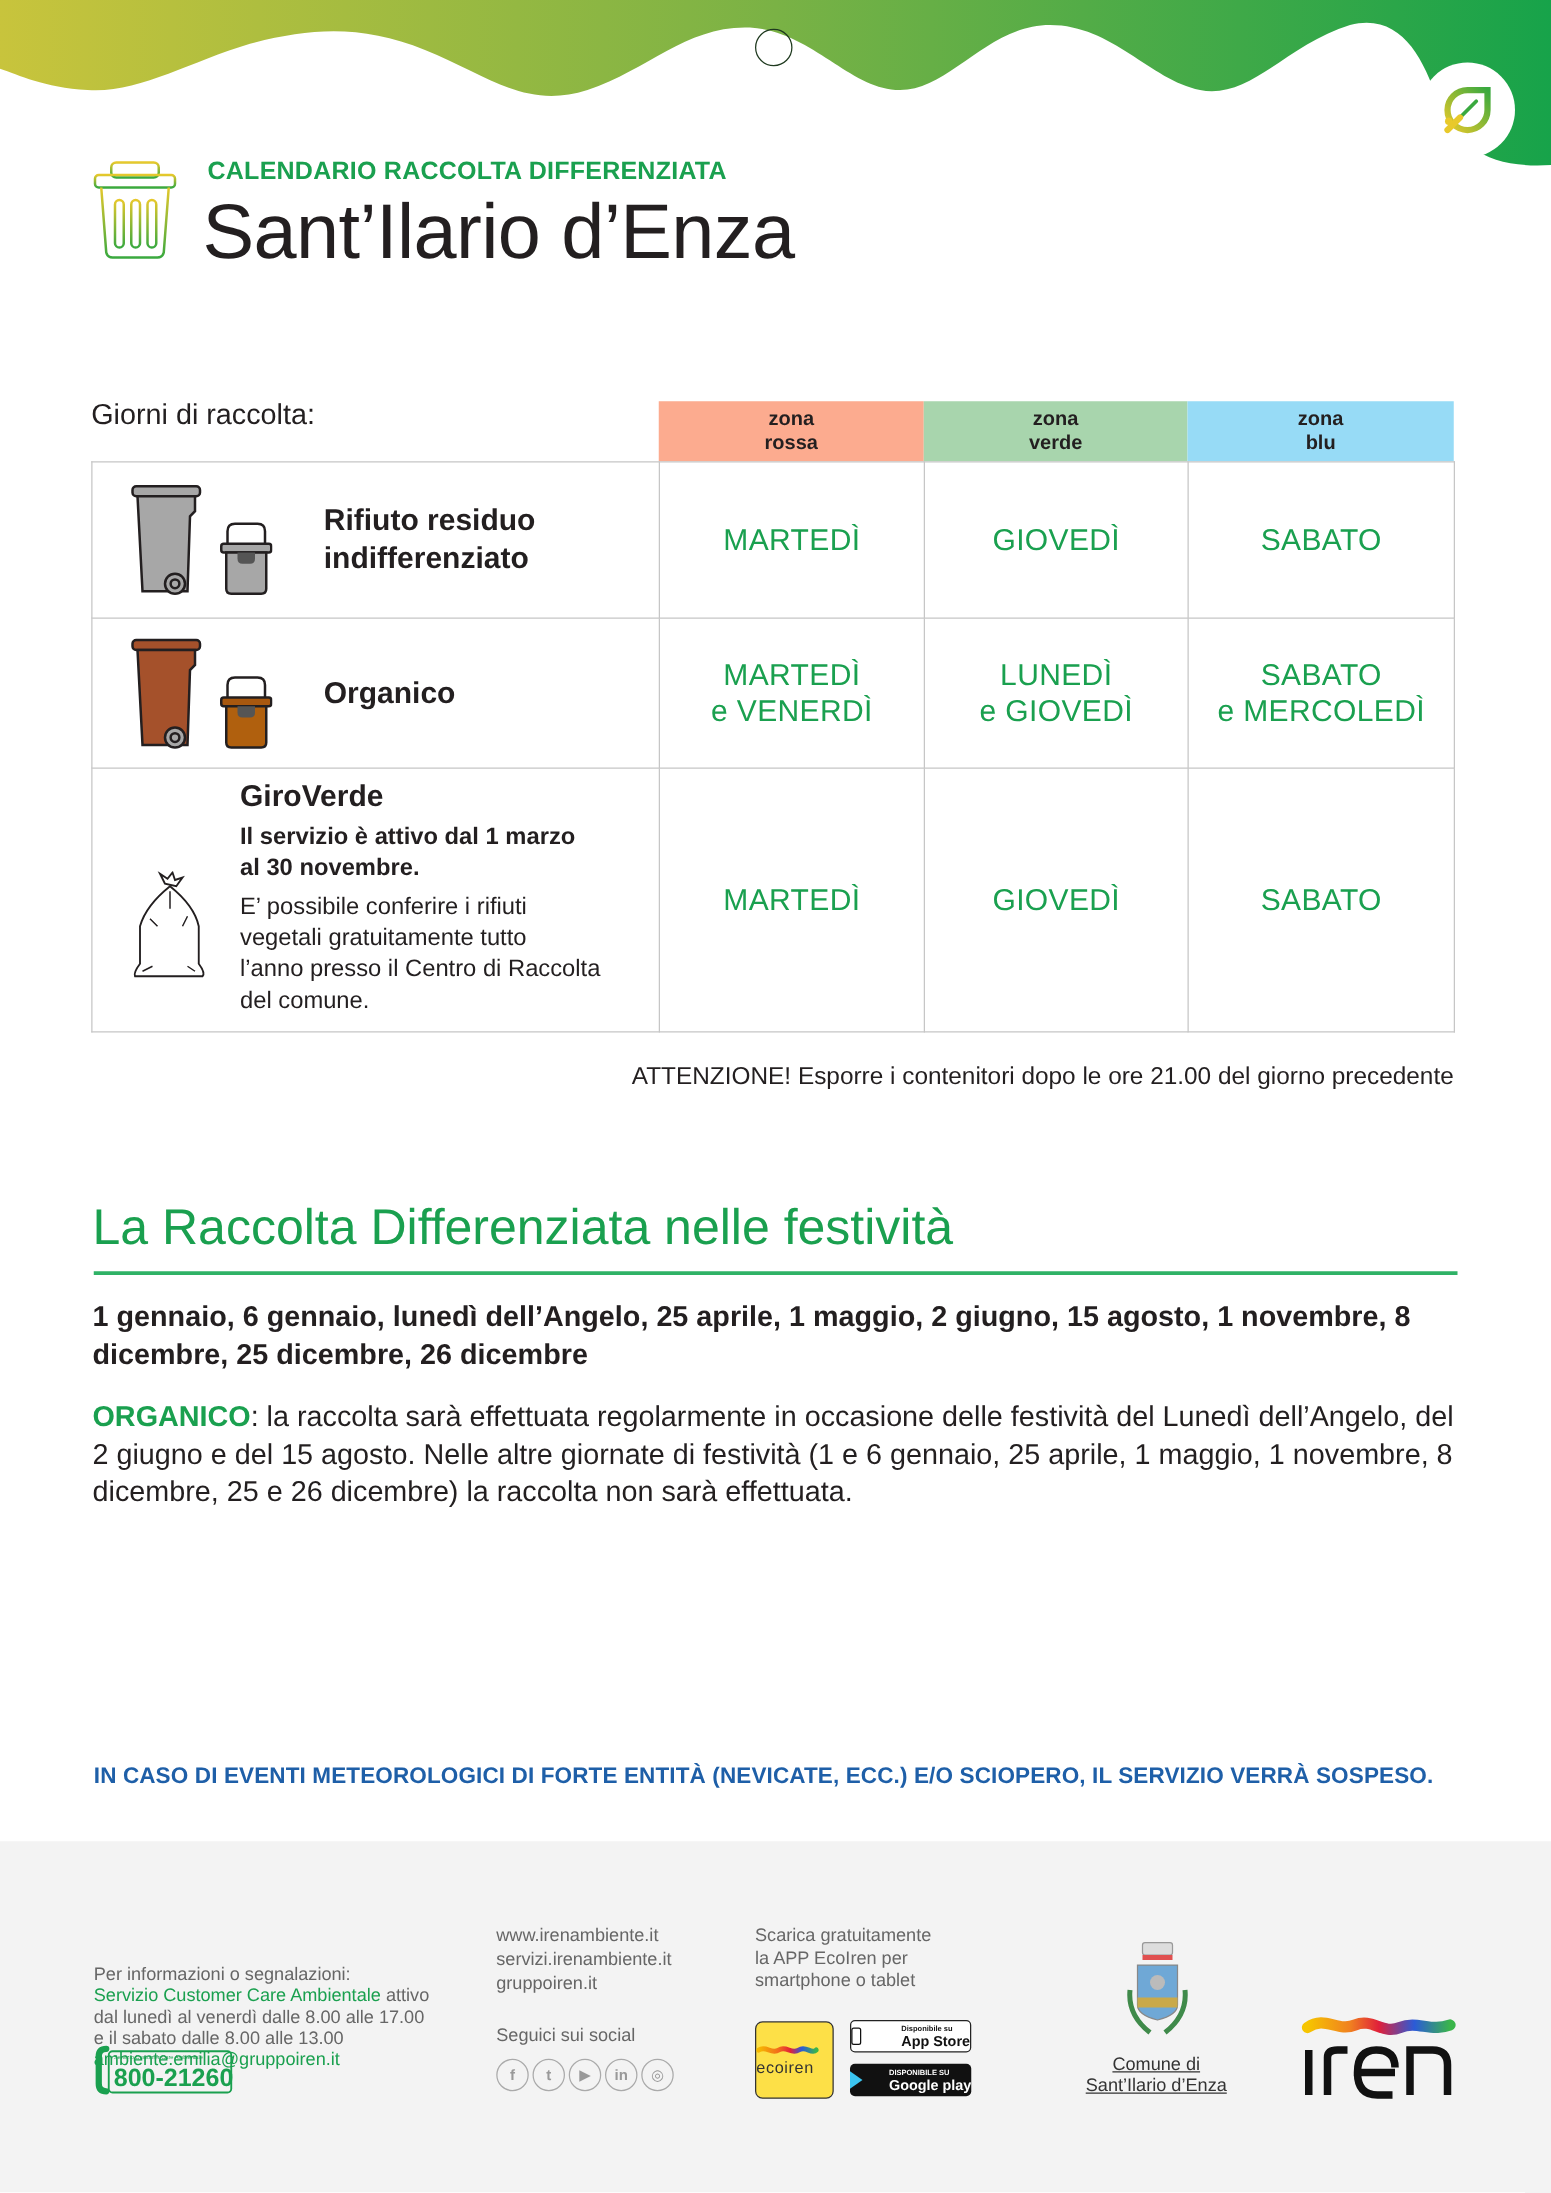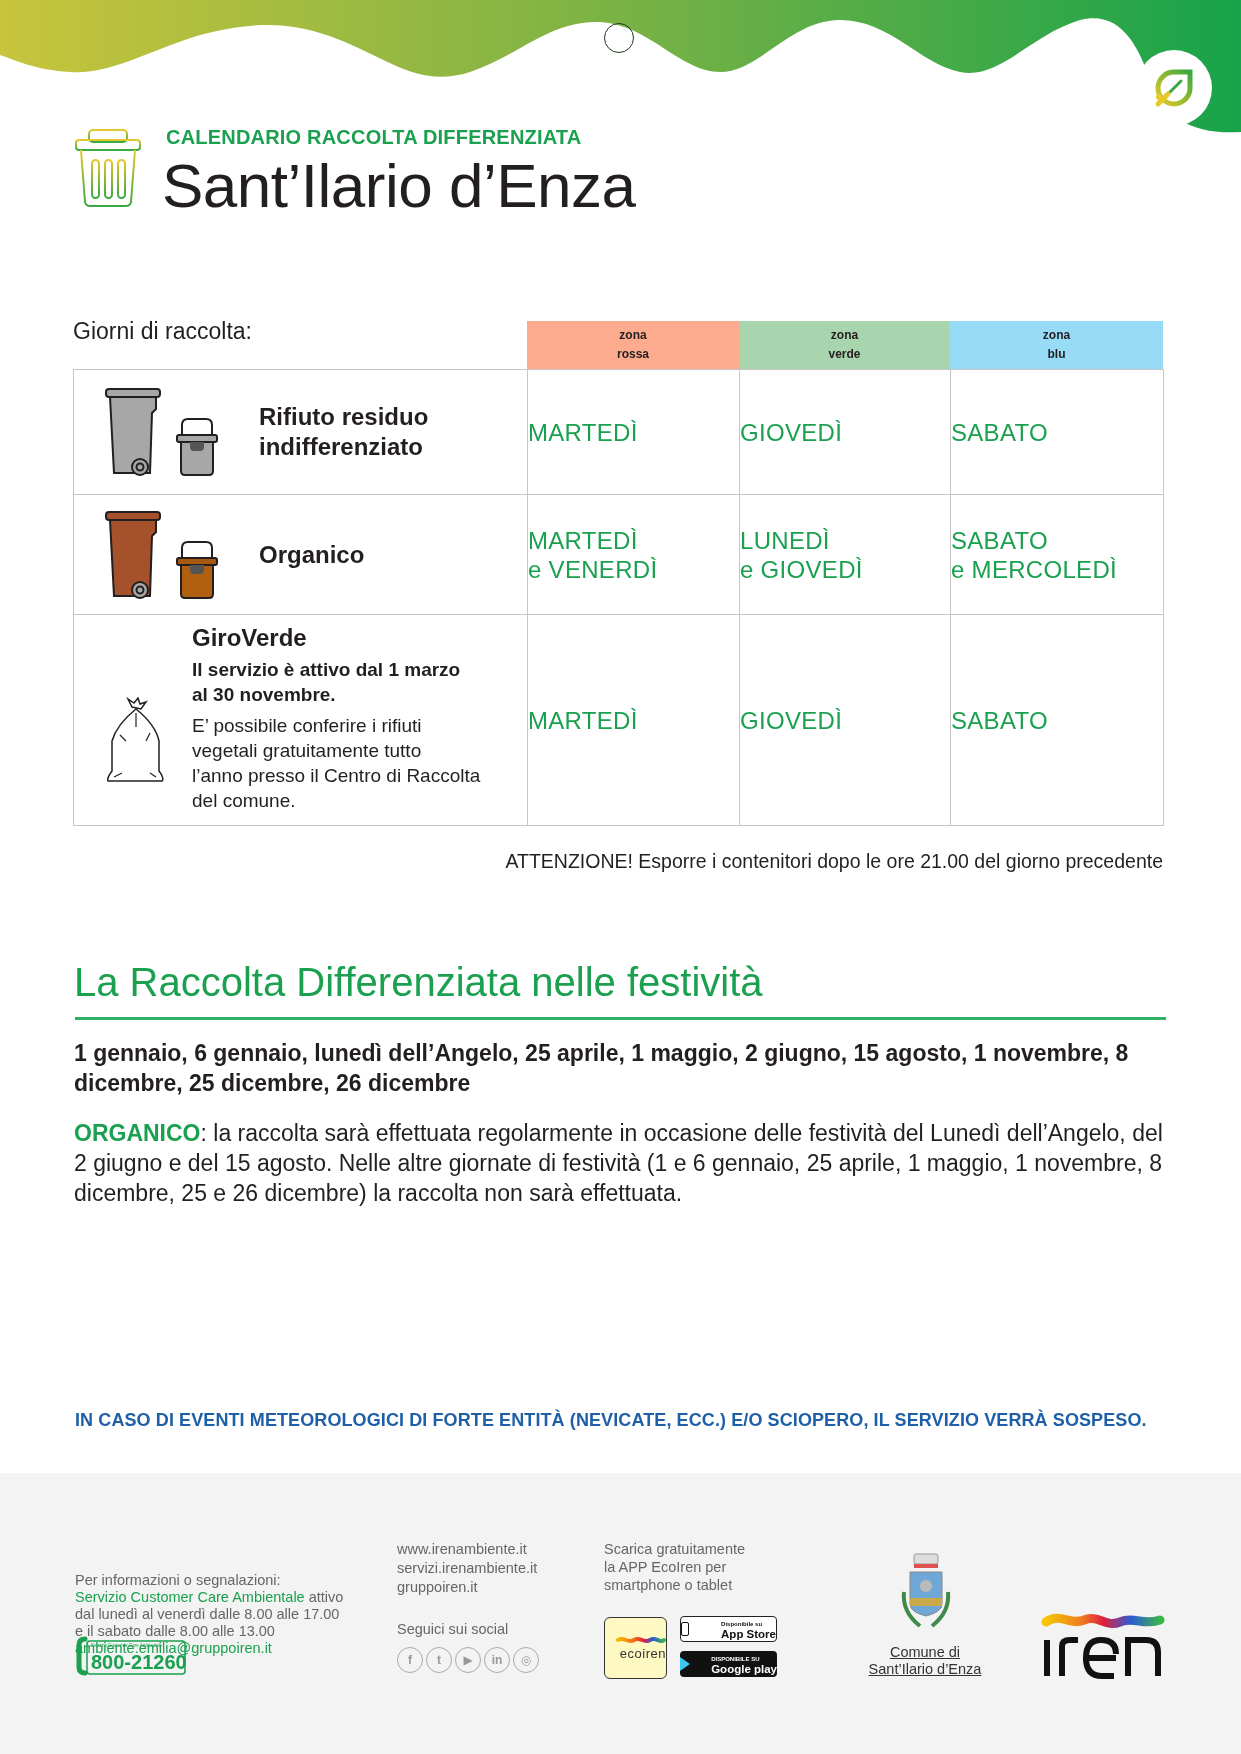--- a/index.html
+++ b/index.html
@@ -9,35 +9,35 @@
     .top-wave { position: absolute; left: 0; top: 0; width: 1241px; height: 140px; }
     .wave-dot { position: absolute; left: 604px; top: 23px; width: 30px; height: 30px; border: 1.5px solid #1f3a1f; border-radius: 50%; }
     .brand-badge { position: absolute; left: 1136px; top: 50px; width: 76px; height: 76px; border-radius: 50%; background: #fff; display: flex; align-items: center; justify-content: center; }
 
     .title-bin { position: absolute; left: 72px; top: 128px; width: 72px; height: 80px; }
     .subtitle { position: absolute; left: 166px; top: 126px; font-size: 20px; font-weight: bold; color: #1aa04f; letter-spacing: 0.2px; }
     .title { position: absolute; left: 162px; top: 150px; font-size: 62px; color: #231f20; font-weight: normal; letter-spacing: -0.5px; }
 
     .giorni-label { position: absolute; left: 73px; top: 318px; font-size: 23px; color: #231f20; }
 
-    .zone-head { position: absolute; top: 321px; height: 48px; display: flex; flex-direction: column; align-items: center; justify-content: center; font-size: 12px; font-weight: bold; line-height: 19px; color: #231f20; }
+    .zone-head { position: absolute; top: 321px; height: 48px; display: flex; flex-direction: column; align-items: center; justify-content: center; font-size: 16px; font-weight: bold; line-height: 19px; color: #231f20; }
     .zone-rossa { left: 527px; width: 212px; background: #fcab8f; }
     .zone-verde { left: 739px; width: 211px; background: #a8d5ad; }
     .zone-blu   { left: 950px; width: 213px; background: #97dbf6; }
 
     .sched { position: absolute; left: 73px; top: 369px; width: 1090px; border-collapse: collapse; table-layout: fixed; }
     .sched td { border: 1.5px solid #c6c6c6; vertical-align: middle; }
     .sched col.c0 { width: 454px; }
     .sched col.c1 { width: 212px; }
     .sched col.c2 { width: 211px; }
     .sched col.c3 { width: 213px; }
     .sched tr.r1 td { height: 125px; }
     .sched tr.r2 td { height: 120px; }
     .sched tr.r3 td { height: 211px; }
-    .day { color: #1aa04f; font-size: 24px; line-height: 29px; letter-spacing: 0.3px; margin-top: 16px; }
+    .day { text-align: center; color: #1aa04f; font-size: 24px; line-height: 29px; letter-spacing: 0.3px; margin-top: 16px; }
     .day span { display: block; }
 
     .waste-cell { position: relative; }
     .waste-icons { position: absolute; left: 30px; top: 50%; transform: translateY(-50%); display: flex; align-items: flex-end; gap: 14px; }
     .waste-name { position: absolute; left: 185px; top: 50%; transform: translateY(-50%); font-size: 24px; font-weight: bold; color: #231f20; line-height: 30px; }
 
     .giro-cell { position: relative; }
     .giro-bag { position: absolute; left: 32px; top: 82px; }
     .giro-text { position: absolute; left: 118px; top: 8px; width: 330px; }
     .giro-title { font-size: 24px; font-weight: bold; color: #231f20; line-height: 30px; margin-bottom: 4px; }
@@ -57,21 +57,21 @@
 
     .footer { position: absolute; left: 0; top: 1473px; width: 1241px; height: 281px; background: #f3f3f3; }
     .f-info { position: absolute; left: 75px; top: 1540px; font-size: 14.5px; line-height: 17px; color: #666; margin-top: 32px; }
     .f-info .g { color: #1aa04f; }
     .phone-box { position: absolute; left: 75px; top: 1635px; width: 112px; height: 42px; }
     .f-links { position: absolute; left: 397px; top: 1540px; font-size: 14.5px; line-height: 19px; color: #666; }
     .f-social-label { position: absolute; left: 397px; top: 1621px; font-size: 14.5px; color: #666; }
     .f-social { position: absolute; left: 397px; top: 1647px; display: flex; gap: 3px; }
     .soc { width: 26px; height: 26px; border: 1.5px solid #aaa; border-radius: 50%; display: flex; align-items: center; justify-content: center; font-size: 12px; font-weight: bold; color: #999; }
     .f-app { position: absolute; left: 604px; top: 1540px; font-size: 14.5px; line-height: 18px; color: #666; }
-    .ecoiren-box { position: absolute; left: 604px; top: 1617px; width: 63px; height: 62px; border: 1.5px solid #333; border-radius: 6px; background: #fef9c3; display: flex; flex-direction: column; align-items: flex-end; justify-content: center; }
+    .ecoiren-box { position: absolute; left: 604px; top: 1617px; width: 63px; height: 62px; border: 1.5px solid #333; border-radius: 6px; background: #fde047; display: flex; flex-direction: column; align-items: flex-start; justify-content: center; }
     .ecoiren-box .lbl { font-size: 13px; color: #333; letter-spacing: 0.5px; margin-top: 2px; }
     .store { position: absolute; left: 680px; width: 97px; height: 26px; border-radius: 4px; display: flex; align-items: center; justify-content: space-between; gap: 4px; }
     .store-apple { top: 1616px; border: 1.5px solid #222; background: #fff; color: #111; }
     .store-google { top: 1651px; background: #111; color: #fff; }
     .store .t { display: flex; flex-direction: column; line-height: 10px; }
     .store .small { font-size: 6px; font-weight: bold; }
     .store .big { font-size: 11.5px; font-weight: bold; }
     .comune-crest { position: absolute; left: 896px; top: 1552px; }
     .comune-label { position: absolute; left: 860px; top: 1644px; width: 130px; text-align: center; font-size: 14.5px; line-height: 17px; color: #333; text-decoration: underline; }
     .iren-logo { position: absolute; left: 1040px; top: 1610px; }

